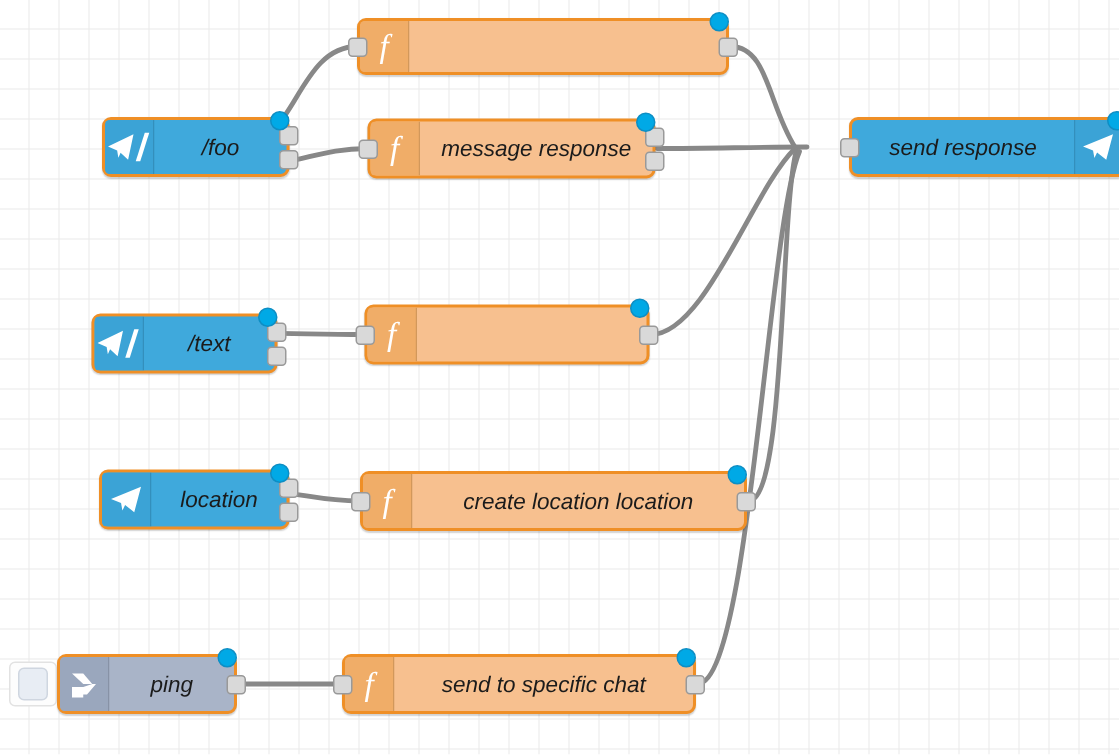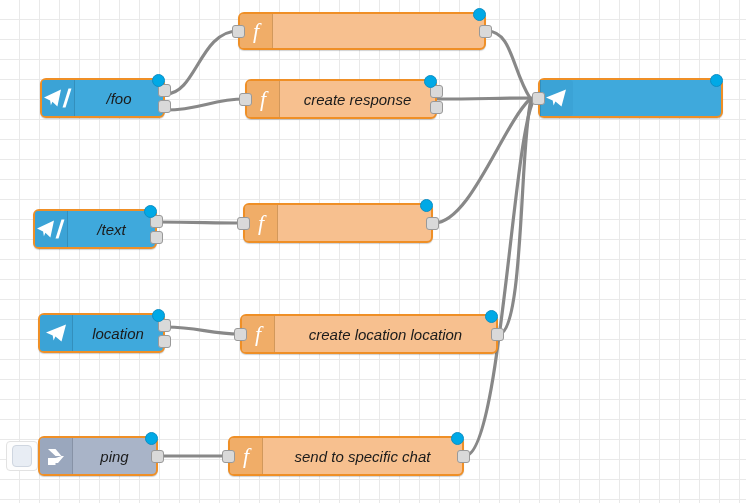--- a/index.html
+++ b/index.html
@@ -67,21 +67,21 @@
     font-style: italic;
     font-size: 15px;
     color: #1b1b1b;
     padding: 0 8px;
     white-space: nowrap;
   }
 
   
   .node.fn        { background: #f7c08f; }
   .node.fn .icon-box { background: #f0ad68; }
-  .node.tg        { background: #3fa9dc; }
+  .node.tg        { background: #3fa9dc; margin-left: 28px; }
   .node.tg .icon-box { background: #3ba3d6; }
   .node.link      { background: #a9b4c8; justify-content: center; }
   .node.link .icon-box { background: #9aa7bd; }
 
   
   .port {
     position: absolute;
     width: 13px;
     height: 13px;
     box-sizing: border-box;
@@ -167,27 +167,28 @@
         <div class="port out" style="top: 4px;"></div>
         <div class="port out" style="top: 20px;"></div>
         <div class="dot"></div>
       </div>
       <div class="node fn" style="left: 245px; top: 79px; width: 192px; height: 40px;">
         <div class="icon-box">
           <svg class="glyph" width="20" height="24" viewBox="0 0 20 24">
             <text x="10" y="19" text-anchor="middle" font-family="Liberation Serif, serif" font-style="italic" font-size="22" fill="#ffffff">f</text>
           </svg>
         </div>
-        <div class="label">create response</div>
+        <div class="label">message response</div>
         <div class="port in" style="top: 12px;"></div>
         <div class="port out" style="top: 4px;"></div>
         <div class="port out" style="top: 20px;"></div>
         <div class="dot"></div>
       </div>
       <div class="node tg" style="left: 538px; top: 78px; width: 185px; height: 40px;">
+        <div class="label">send response</div>
         <div class="icon-box right">
           <svg class="glyph" width="24" height="20" viewBox="0 0 24 20">
             <path d="M1 9.6 L21 1.5 L16.5 18.5 L10.4 13.6 L8.6 17.4 L7.7 12.4 Z" fill="#ffffff"></path>
           </svg>
         </div>
         <div class="port in" style="top: 12px;"></div>
         <div class="dot"></div>
       </div>
       <div class="node tg" style="left: 33px; top: 209px; width: 124px; height: 40px;">
         <div class="icon-box">

